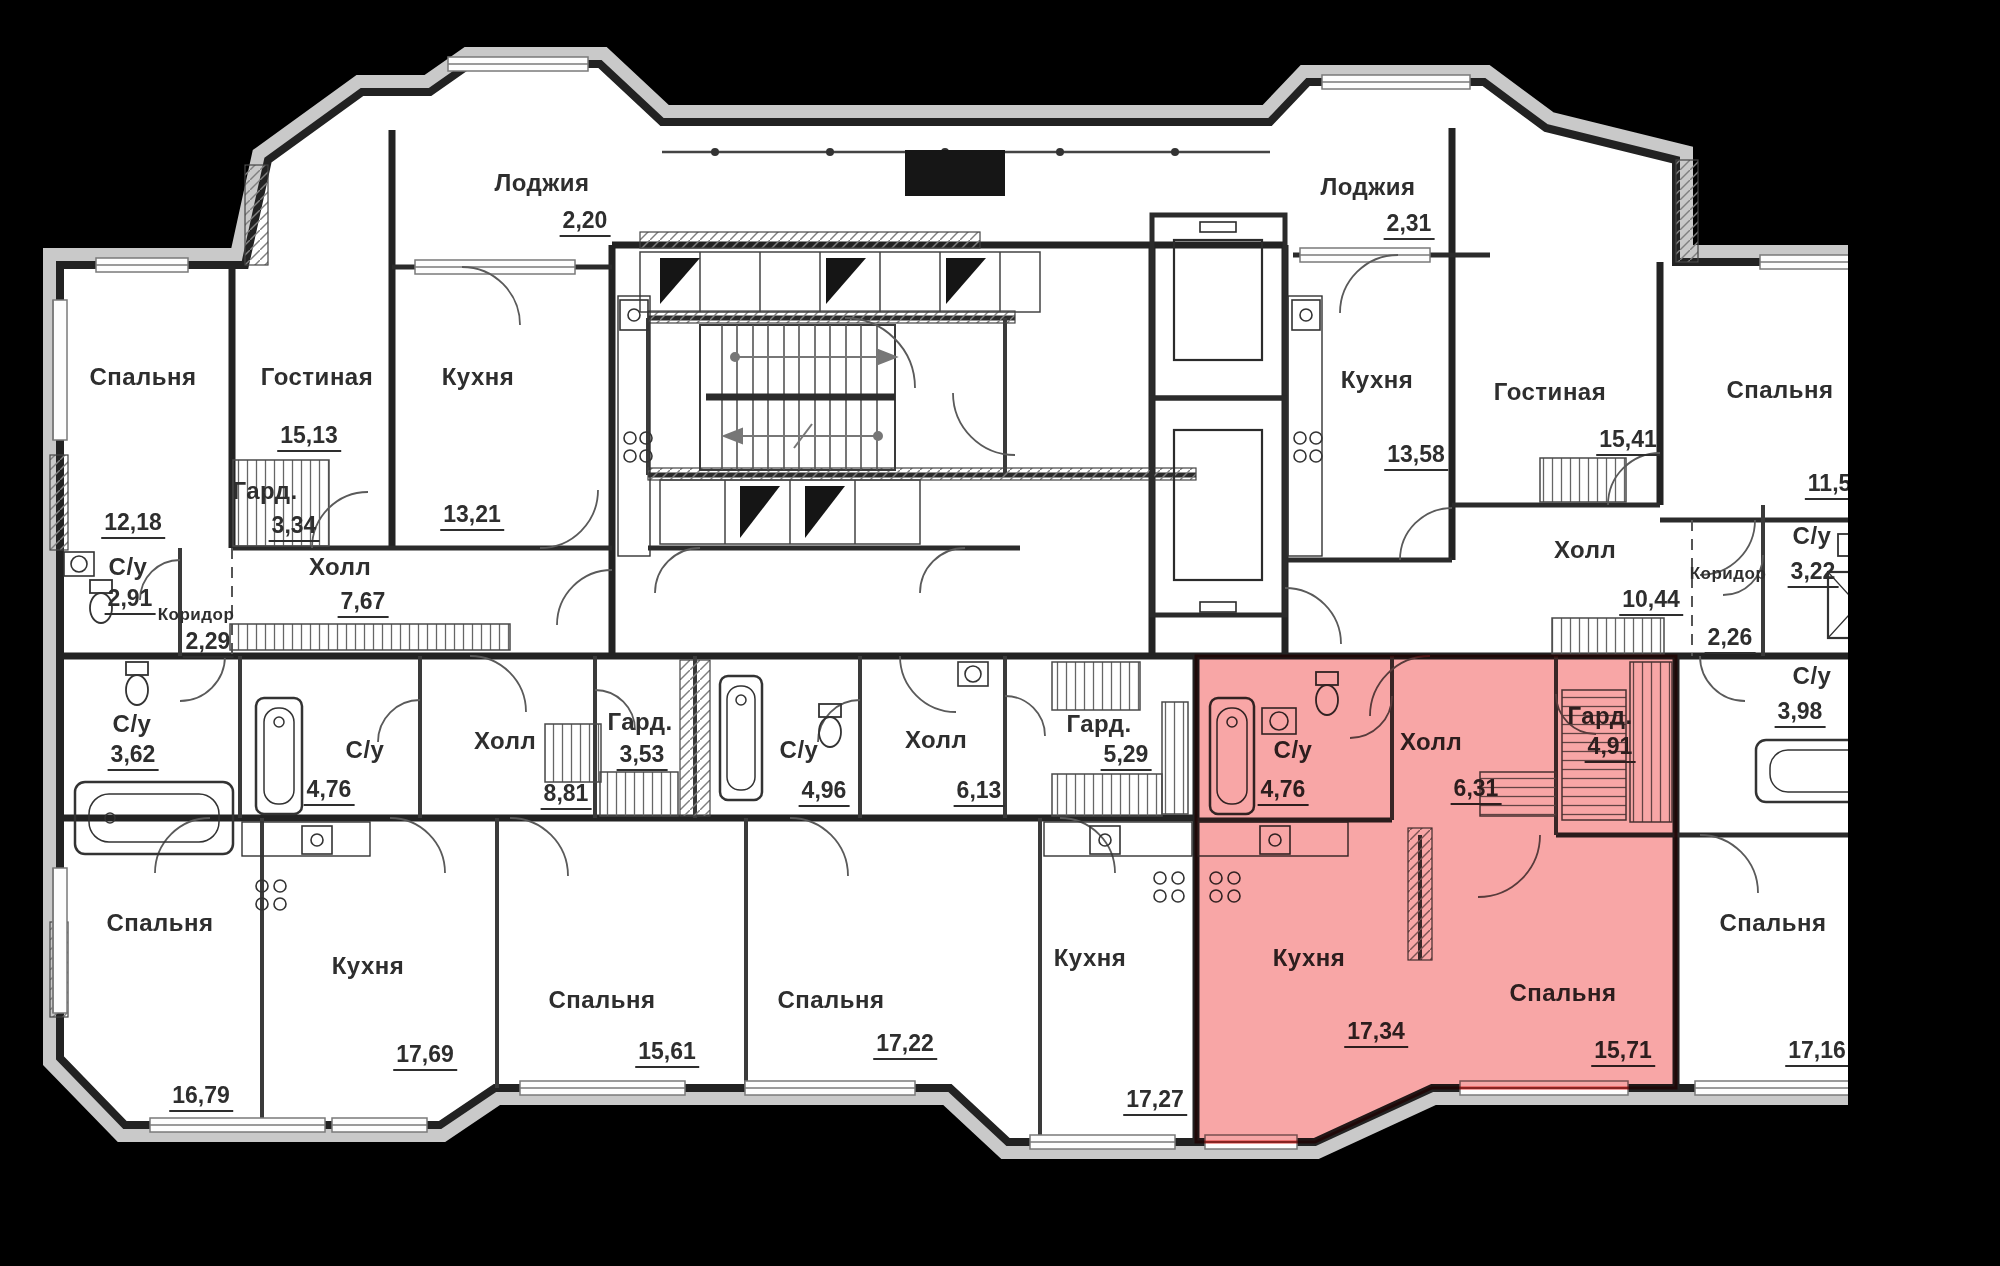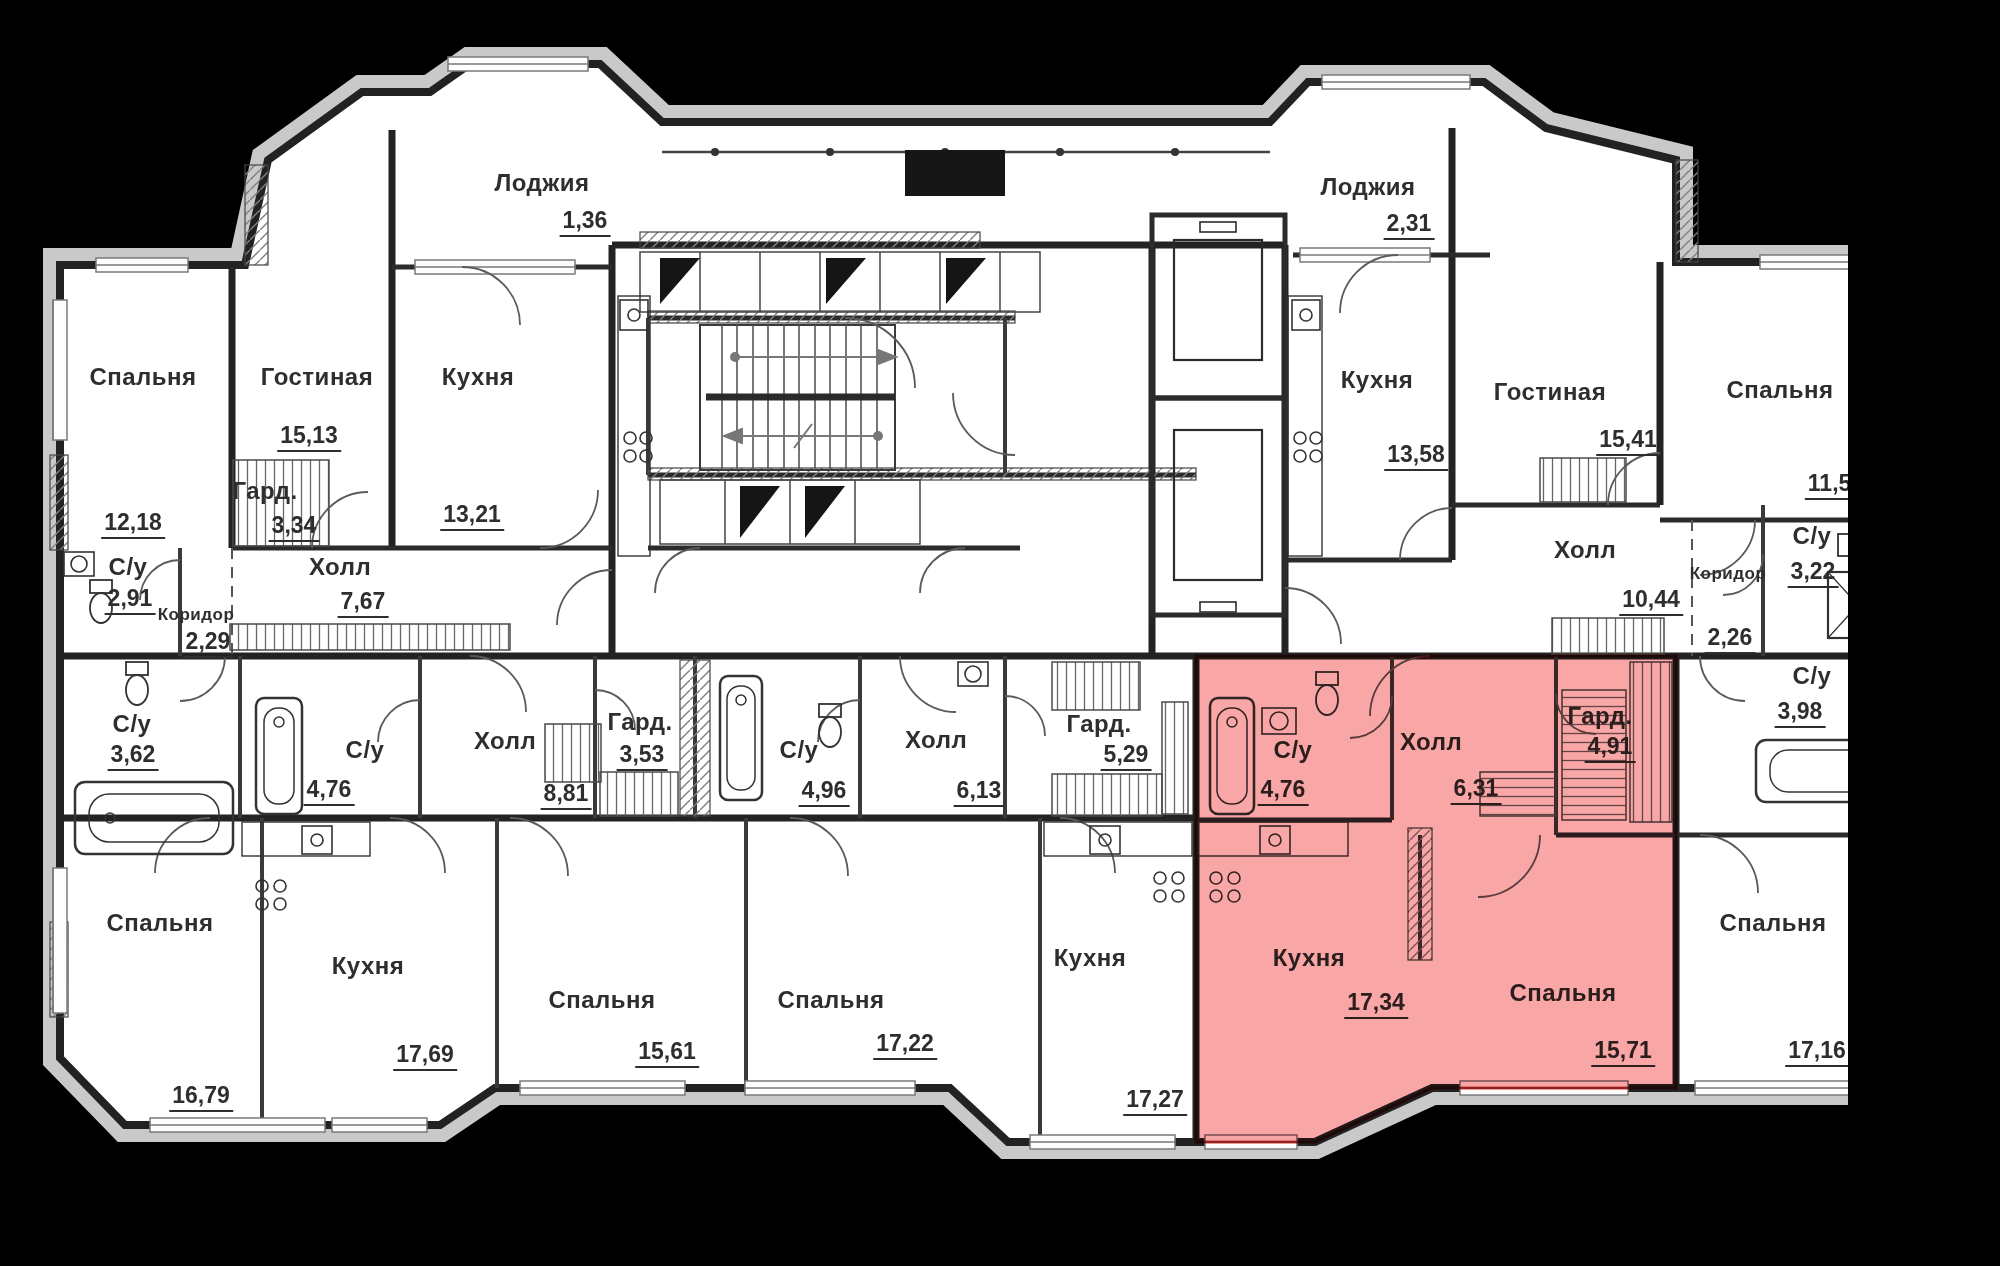--- a/index.html
+++ b/index.html
@@ -341,21 +341,21 @@
       <circle cx="1216" cy="896" r="6"></circle>
           <circle cx="1234" cy="896" r="6"></circle>
       <rect x="1260" y="826" width="30" height="28"></rect>
           <circle cx="1275" cy="840" r="6"></circle>
     </g>
   </g>
 </svg>
 
 <div id="labels">
   <div class="nm" style="left:542px;top:183px">Лоджия</div>
-  <div class="ar" style="left:585px;top:222px">1,36</div>
+  <div class="ar" style="left:585px;top:222px">2,20</div>
   <div class="nm" style="left:143px;top:377px">Спальня</div>
   <div class="ar" style="left:133px;top:524px">12,18</div>
   <div class="nm" style="left:317px;top:377px">Гостиная</div>
   <div class="ar" style="left:309px;top:437px">15,13</div>
   <div class="nm" style="left:265px;top:491px">Гард.</div>
   <div class="ar" style="left:294px;top:527px">3,34</div>
   <div class="nm" style="left:478px;top:377px">Кухня</div>
   <div class="ar" style="left:472px;top:516px">13,21</div>
   <div class="nm" style="left:128px;top:567px">С/у</div>
   <div class="ar" style="left:130px;top:600px">2,91</div>
@@ -406,21 +406,21 @@
   <div class="nm" style="left:1090px;top:958px">Кухня</div>
   <div class="ar" style="left:1155px;top:1101px">17,27</div>
 
   <div class="nm" style="left:1293px;top:750px">С/у</div>
   <div class="ar" style="left:1283px;top:791px">4,76</div>
   <div class="nm" style="left:1431px;top:742px">Холл</div>
   <div class="ar" style="left:1476px;top:790px">6,31</div>
   <div class="nm" style="left:1600px;top:716px">Гард.</div>
   <div class="ar" style="left:1610px;top:748px">4,91</div>
   <div class="nm" style="left:1309px;top:958px">Кухня</div>
-  <div class="ar" style="left:1376px;top:1004px">17,34</div>
+  <div class="ar" style="left:1376px;top:1033px">17,34</div>
   <div class="nm" style="left:1563px;top:993px">Спальня</div>
   <div class="ar" style="left:1623px;top:1052px">15,71</div>
 
   <div class="nm" style="left:1773px;top:923px">Спальня</div>
   <div class="ar" style="left:1817px;top:1052px">17,16</div>
 </div>
 
 <svg id="overlay-svg" width="2000" height="1266" viewBox="0 0 2000 1266">
   <polygon points="1196,656 1676,656 1676,1088 1432,1088 1315,1142 1196,1142" fill="#f47070" fill-opacity="0.62" stroke="#e23b38" stroke-width="3"></polygon>
 </svg>

